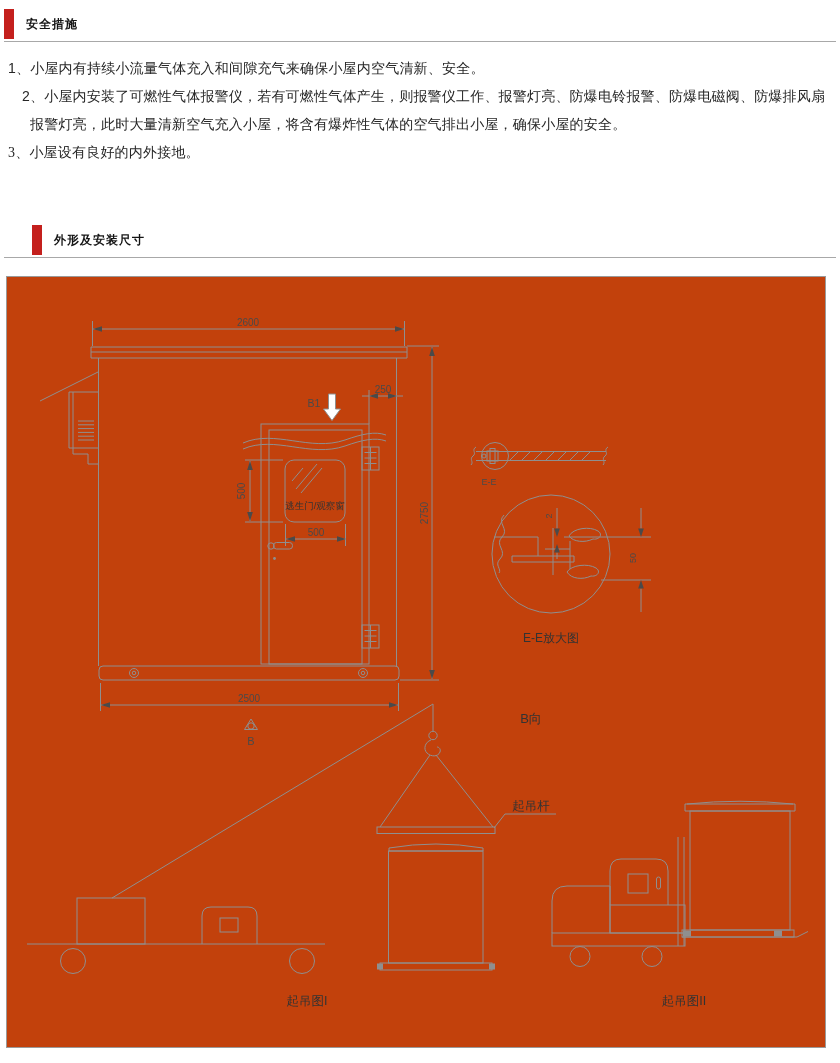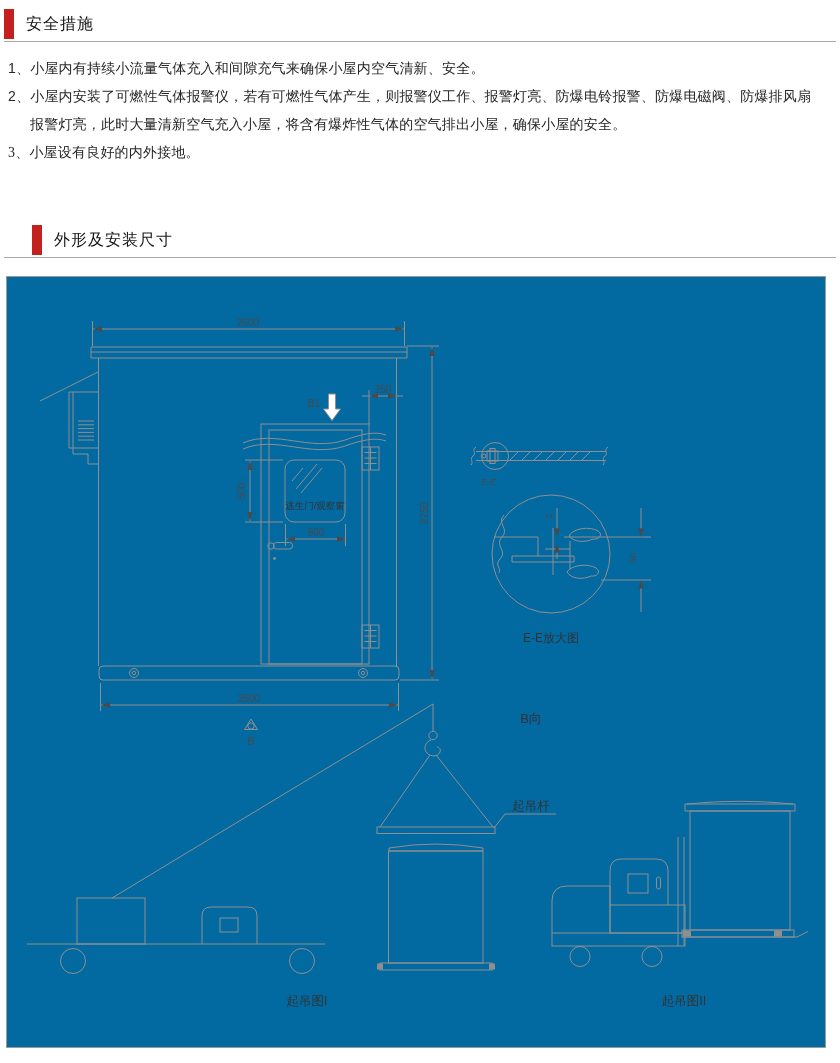--- a/index.html
+++ b/index.html
@@ -1,42 +1,42 @@
 <!DOCTYPE html>
 <html><head>
 <meta charset="utf-8">
 <style>
   html,body{margin:0;padding:0;background:#fff;}
   body{width:840px;height:1063px;position:relative;font-family:"Liberation Sans","DejaVu Sans",sans-serif;overflow:hidden;}
   .sec-header{position:absolute;left:4px;display:flex;align-items:center;height:32px;}
   .red-bar{width:10px;height:30px;background:#c4201d;margin-right:12px;}
-  .sec-title{font-size:16px;font-weight:normal;color:#141414;letter-spacing:1px;}
+  .sec-title{font-size:12px;font-weight:bold;color:#141414;letter-spacing:1px;}
   .rule{position:absolute;left:4px;right:4px;height:1px;background:#a8a8a8;}
   .body-line{position:absolute;white-space:nowrap;font-size:14px;color:#262626;letter-spacing:0.2px;}
-  .draw-box{position:absolute;left:6px;top:276px;width:820px;height:772px;border:1px solid #9a9a9a;background:#0369a1;box-sizing:border-box;}
+  .draw-box{position:absolute;left:6px;top:276px;width:820px;height:772px;border:1px solid #9a9a9a;background:#c2410c;box-sizing:border-box;}
   svg{display:block;}
   svg line,svg path,svg rect,svg circle,svg polyline{fill:none;stroke:#8f8f8f;stroke-width:1;}
   svg polygon{fill:none;stroke:#8f8f8f;stroke-width:1;}
   svg .arr{fill:#4a4a4a;stroke:none;}
   svg .cap{fill:#8f8f8f;stroke:none;}
   svg .hollow{fill:#ffffff;stroke:#8f8f8f;}
   svg text{fill:#4a4a4a;stroke:none;font-family:"Liberation Sans","DejaVu Sans",sans-serif;}
   svg text.cn{fill:#333;}
 </style>
 </head>
 <body>
 
 <div class="sec-header" style="top:8px;">
   <div class="red-bar"></div>
   <div class="sec-title">安全措施</div>
 </div>
 <div class="rule" style="top:41px;"></div>
 
 <div class="body-line" style="left:8px;top:60px;">1、小屋内有持续小流量气体充入和间隙充气来确保小屋内空气清新、安全。</div>
-<div class="body-line" style="left:8px;top:88px;">2、小屋内安装了可燃性气体报警仪，若有可燃性气体产生，则报警仪工作、报警灯亮、防爆电铃报警、防爆电磁阀、防爆排风扇</div>
+<div class="body-line" style="left:22px;top:88px;">2、小屋内安装了可燃性气体报警仪，若有可燃性气体产生，则报警仪工作、报警灯亮、防爆电铃报警、防爆电磁阀、防爆排风扇</div>
 <div class="body-line" style="left:30px;top:116px;">报警灯亮，此时大量清新空气充入小屋，将含有爆炸性气体的空气排出小屋，确保小屋的安全。</div>
 <div class="body-line" style="left:8px;top:144px;font-family:Liberation Serif, serif;">3、小屋设有良好的内外接地。</div>
 
 <div class="sec-header" style="top:224px;padding-left:28px;">
   <div class="red-bar"></div>
   <div class="sec-title">外形及安装尺寸</div>
 </div>
 <div class="rule" style="top:257px;"></div>
 
 <div class="draw-box">

